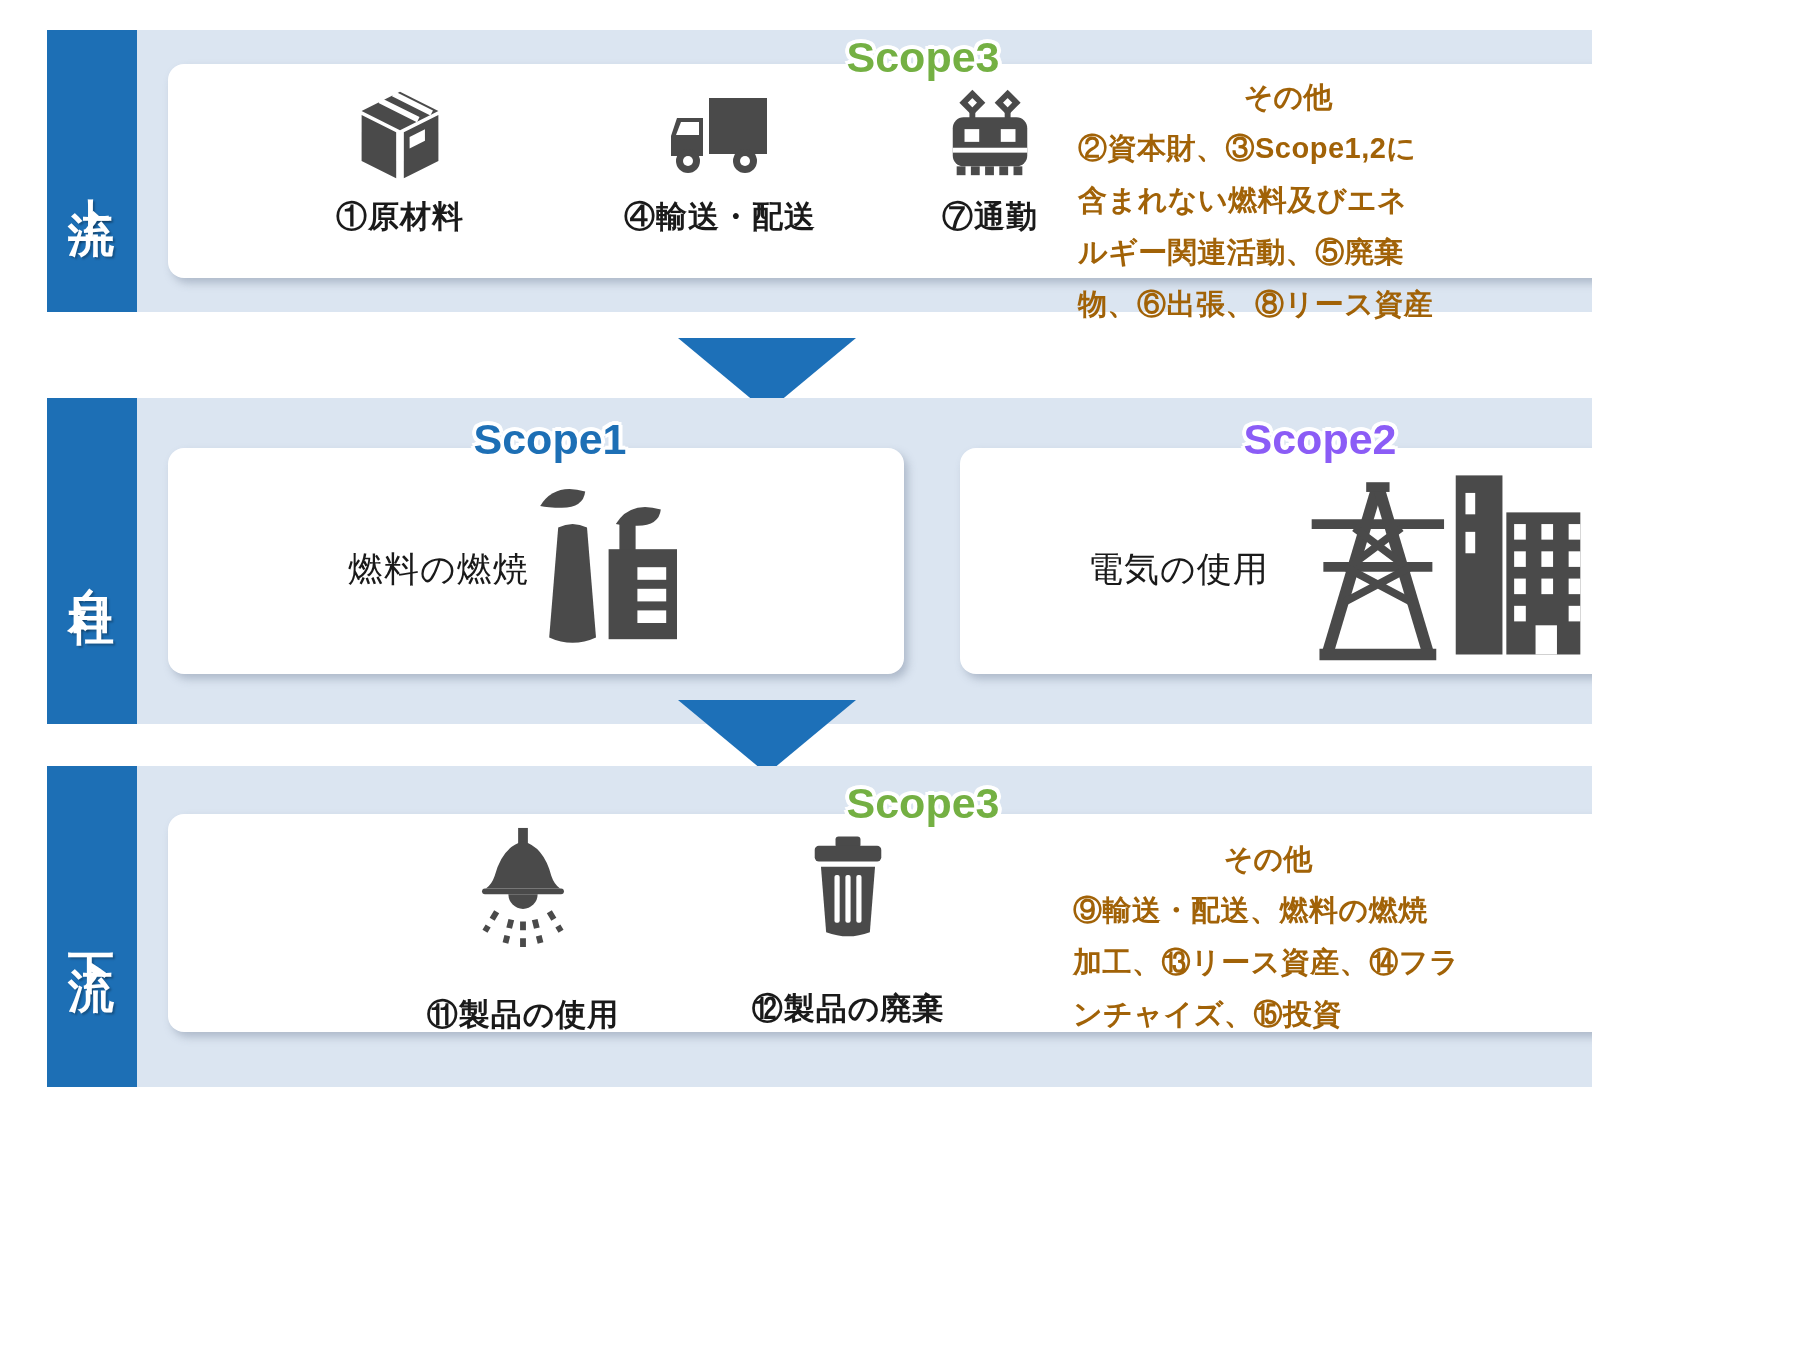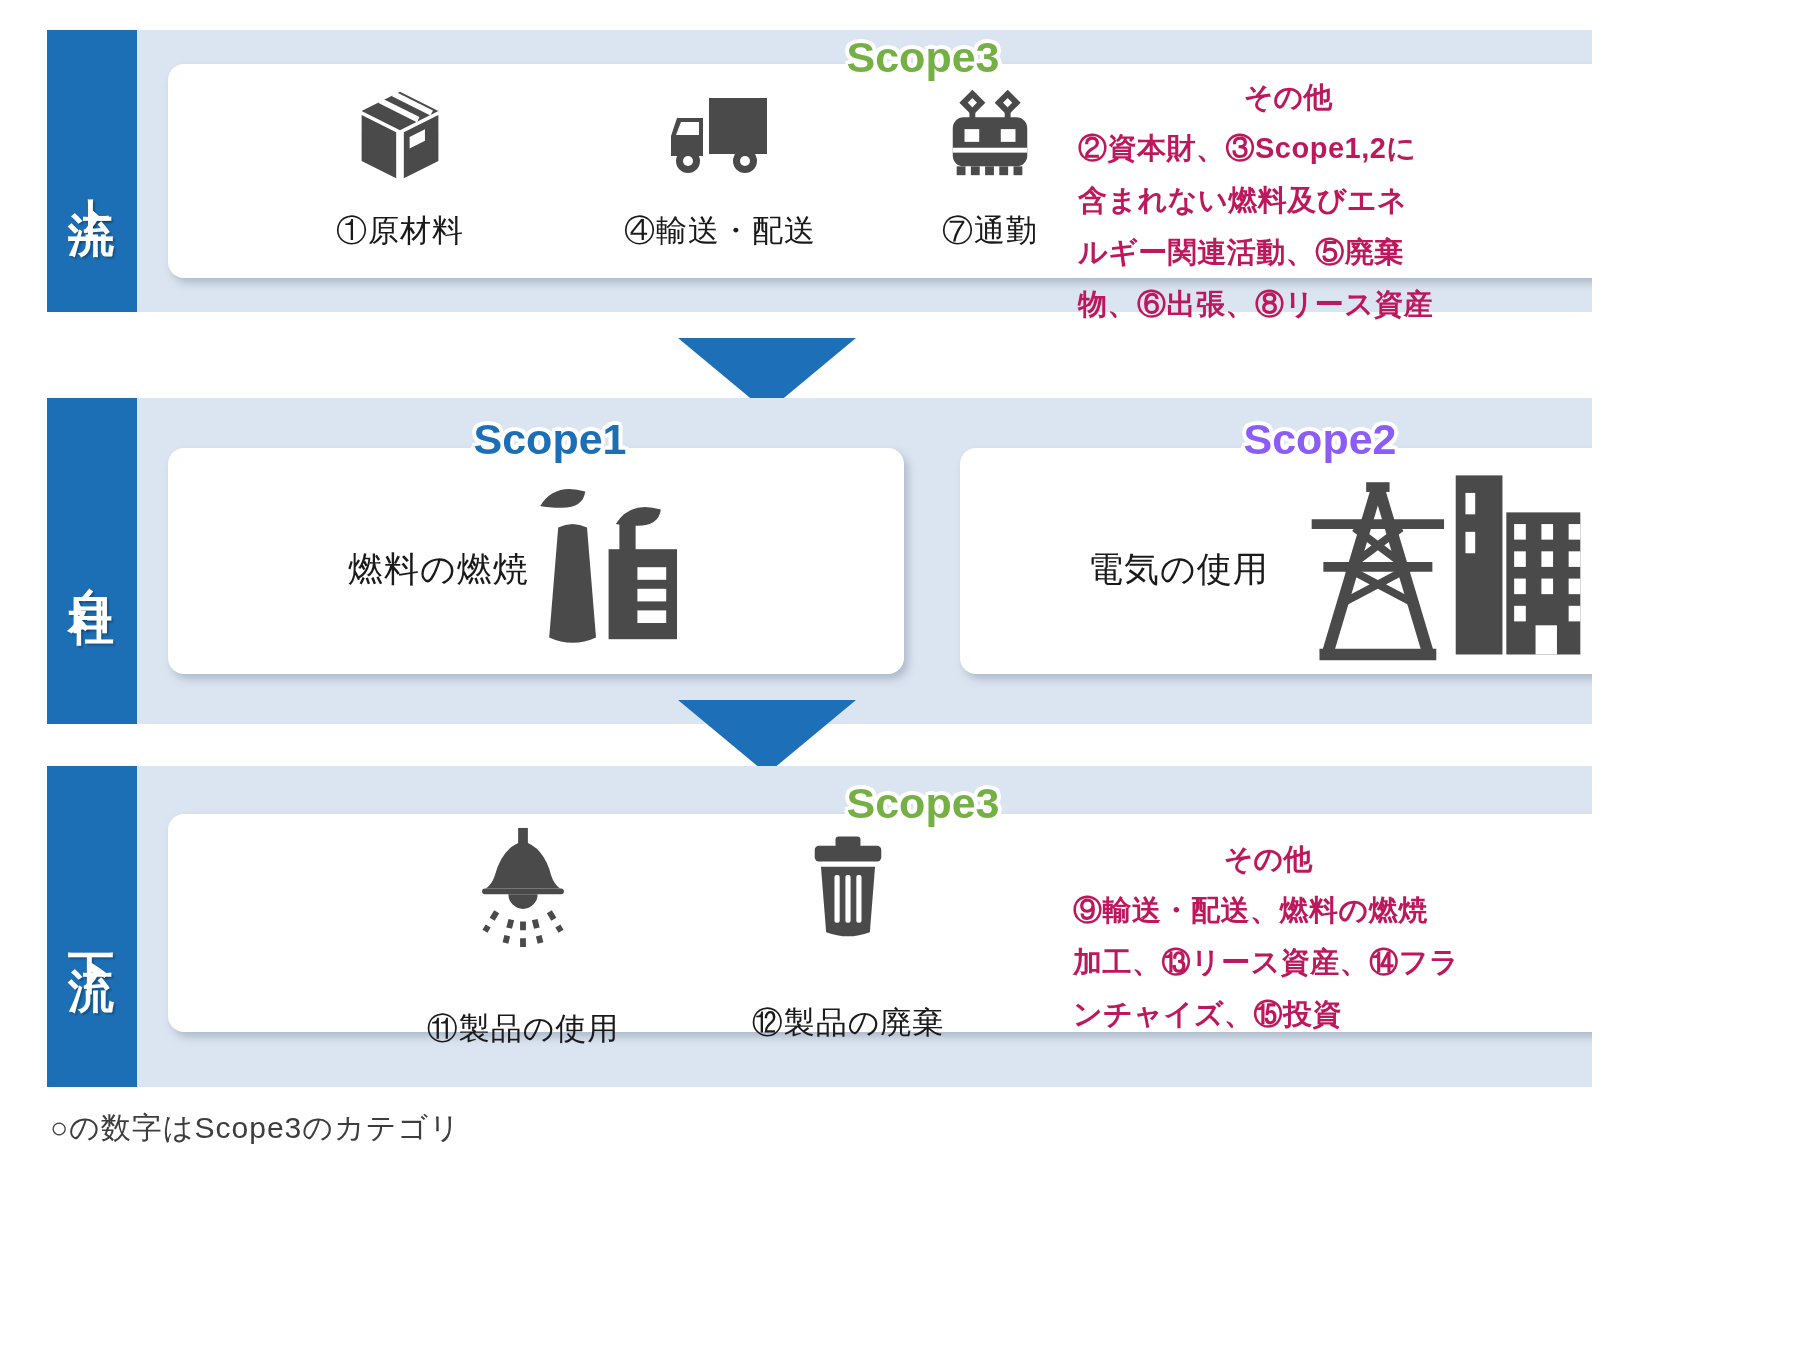--- a/index.html
+++ b/index.html
@@ -42,23 +42,23 @@
   .pos-down{left:755px;top:-32px;}
   
   .item{position:absolute;width:260px;text-align:center;}
   .it-u1{left:102px;top:16px;}
   .it-u2{left:422px;top:16px;}
   .it-u3{left:692px;top:16px;}
   .it-d1{left:225px;top:12px;}
   .it-d2{left:550px;top:6px;}
   .icon-wrap{display:flex;align-items:flex-end;justify-content:center;height:104px;}
   .it-d1 .icon-wrap,.it-d2 .icon-wrap{height:156px;align-items:flex-start;}
-  .item-label{margin-top:26px;font-size:31px;font-weight:normal;letter-spacing:1px;white-space:nowrap;}
-  
-  .other{position:absolute;color:#be185d;}
+  .item-label{margin-top:12px;font-size:31px;font-weight:bold;letter-spacing:1px;white-space:nowrap;}
+  
+  .other{position:absolute;color:#a16207;}
   .other-up{left:910px;top:14px;width:420px;}
   .other-down{left:905px;top:26px;width:390px;}
   .other-title{text-align:center;font-size:29px;font-weight:bold;margin-bottom:4px;}
   .other-body{font-size:29px;font-weight:bold;line-height:52px;white-space:pre-line;letter-spacing:0.5px;}
   
   .big-label{position:absolute;font-size:35px;font-weight:normal;letter-spacing:1px;white-space:nowrap;}
   .lbl-fuel{left:180px;top:98px;}
   .lbl-elec{left:112px;top:98px;margin-left:16px;}
   .factory-wrap{position:absolute;left:347px;top:22px;width:180px;height:180px;}
   .power-wrap{position:absolute;left:340px;top:16px;width:292px;height:198px;}
@@ -264,16 +264,15 @@
 
       <div class="other other-down">
         <div class="other-title">その他</div>
         <div class="other-body">⑨輸送・配送、燃料の燃焼
 加工、⑬リース資産、⑭フラ
 ンチャイズ、⑮投資</div>
       </div>
     </div>
   </section>
 
-  <div class="footnote">○の数字はScope3のカテゴリ</div>
 
 
 </div>
 
 </body></html>

